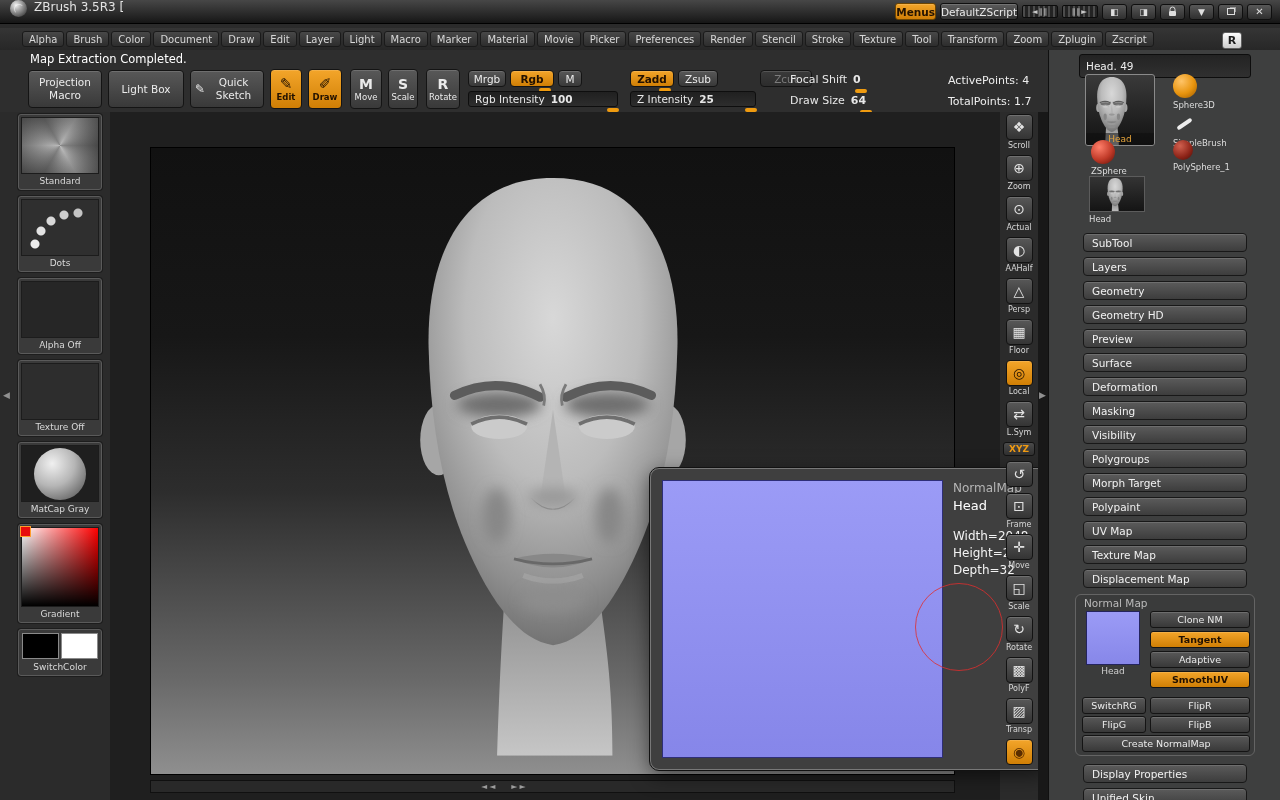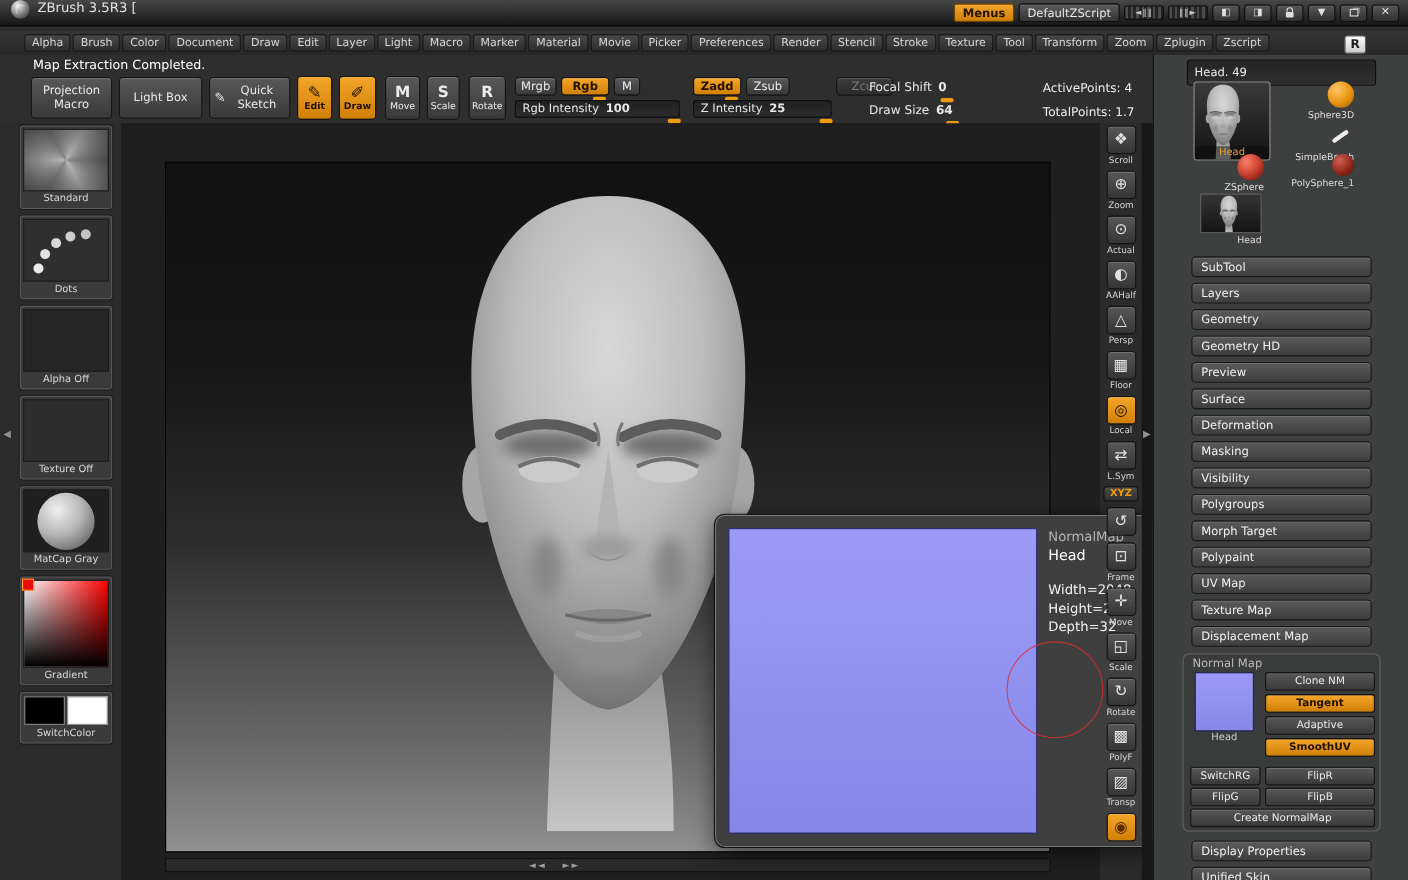--- a/index.html
+++ b/index.html
@@ -11,21 +11,21 @@
   
   .titlebar{position:absolute;left:0;top:0;width:1280px;height:24px;z-index:60;
     background:linear-gradient(#474747,#161616);border-bottom:1px solid #000;
     display:flex;padding:0 8px}
   .logo{width:17px;height:17px;border-radius:50%;margin:0 7px 0 2px;position:relative;
     background:radial-gradient(circle at 35% 30%,#f2f2f2,#9a9a9a 40%,#4a4a4a 78%,#202020)}
   .logo::after{content:"";position:absolute;left:4px;top:4px;width:8px;height:8px;border-radius:50%;
     border:1.5px solid rgba(255,255,255,.5);border-right-color:transparent;border-bottom-color:transparent}
   .app-title{color:#e3e3e3;font-size:12px}
   .tb-right{margin-left:auto;display:flex;align-items:center;gap:4px}
-  .tb-btn{height:17px;padding:0 7px;font-size:10.5px;display:flex;align-items:center;border-radius:3px;
+  .tb-btn{height:17px;padding:0 0;font-size:10.5px;display:flex;align-items:center;border-radius:3px;
     border:1px solid #0f0f0f;background:linear-gradient(#5c5c5c,#333);color:#e9e9e9;
     box-shadow:inset 0 1px 0 rgba(255,255,255,.15)}
   .tb-btn.orange{background:linear-gradient(#f4a62b,#cf7e06);color:#241300;font-weight:bold;border-color:#6e4500}
   .tb-slider{width:36px;height:13px;border-radius:2px;border:1px solid #0c0c0c;color:#c9c9c9;font-size:7.5px;
     background:repeating-linear-gradient(90deg,#4c4c4c 0 2px,#232323 2px 5px);
     display:flex;align-items:center;justify-content:center;letter-spacing:1px}
   .tb-ico{width:25px;height:16px;font-size:9px;color:#dedede;display:flex;align-items:center;justify-content:center;
     border-radius:3px;border:1px solid #0f0f0f;background:linear-gradient(#585858,#2f2f2f)}
   .tb-ico.close{font-size:10px}
   .tb-ico.restore .sq{width:8px;height:7px;border:1px solid #ddd;box-shadow:2px -2px 0 -1px #999;display:block}
@@ -125,21 +125,21 @@
   .rt-header{position:absolute;left:30px;top:4px;width:172px;height:16px;border:1px solid #0d0d0d;border-radius:3px;
     background:linear-gradient(#232323,#303030);display:flex;align-items:center;padding:11px 6px;color:#ededed;font-size:10.5px}
   .r-btn{position:absolute;left:1222px;top:32px;width:20px;height:17px;z-index:60;border-radius:3px;
     background:linear-gradient(#fdfdfd,#cccccc);border:1px solid #5f5f5f;color:#1c1c1c;font-size:11px;font-weight:bold;
     display:flex;align-items:center;justify-content:center}
   .big-thumb{position:absolute;left:36px;top:24px;width:70px;height:72px;border:1px solid #8a8a8a;border-radius:3px;
     background:linear-gradient(#3a3a3a,#121212);overflow:hidden}
   .big-thumb svg{position:absolute;inset:0;width:100%;height:100%}
   .bt-label{position:absolute;left:0;bottom:0;width:100%;text-align:center;font-size:9px;color:#e4a33a;
     background:rgba(15,15,15,.55);line-height:12px}
-  .mini-tool{position:absolute;width:58px;display:flex;flex-direction:column;align-items:flex-end;gap:2px}
+  .mini-tool{position:absolute;width:58px;display:flex;flex-direction:column;align-items:flex-start;gap:2px}
   .mt-ico{width:24px;height:24px;border-radius:50%;display:block}
   .mt-ico.s3d{background:radial-gradient(circle at 35% 30%,#ffc468,#e8940e 55%,#985700)}
   .mt-ico.zsp{background:radial-gradient(circle at 35% 30%,#ff7f6a,#c03a28 55%,#5c0f06)}
   .mt-ico.psp{width:20px;height:20px;background:radial-gradient(circle at 35% 30%,#d0604f,#8c2317 60%,#420f09)}
   .mt-ico.sbr{border-radius:0;background:transparent;position:relative}
   .mt-ico.sbr::after{content:"";position:absolute;left:3px;top:10px;width:17px;height:4px;background:#eee;
     border-radius:2px;transform:rotate(-35deg)}
   .mt-label{font-size:8.5px;color:#ddd;white-space:nowrap}
   .head2-thumb{display:block;width:56px;height:36px;overflow:hidden;border:1px solid #5c5c5c;
     background:linear-gradient(#343434,#141414)}

